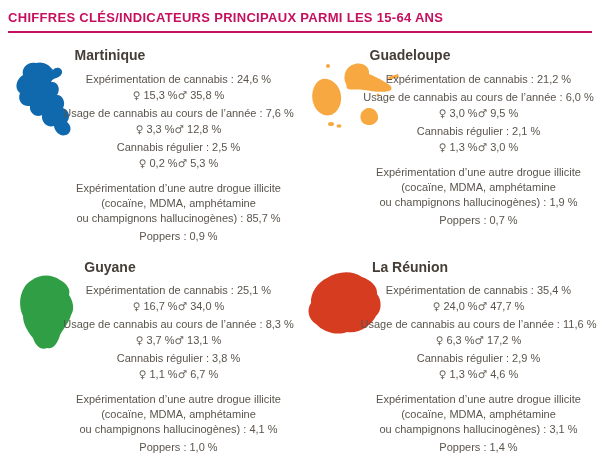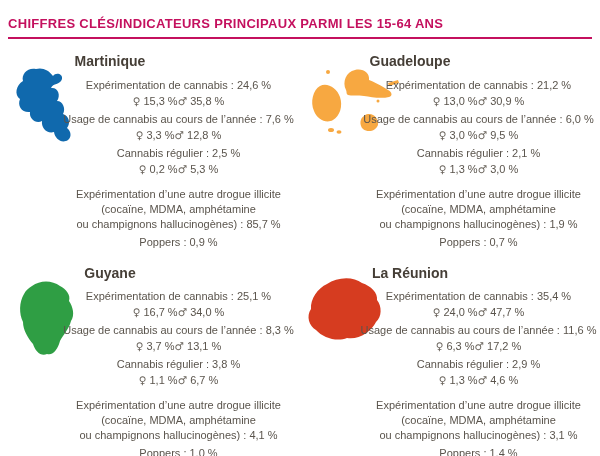--- a/index.html
+++ b/index.html
@@ -1,21 +1,21 @@
 <!DOCTYPE html>
 <html><head>
 <meta charset="utf-8">
 <style>
   html,body { margin:0; padding:0; background:#ffffff; }
   .page {
     position:relative; width:600px; height:456px; background:#ffffff;
     font-family:"Liberation Sans","DejaVu Sans",sans-serif; overflow:hidden;
   }
   
-  .header { margin:0 8px; padding-top:16px; }
+  .header { margin:0 8px; padding-top:10px; }
   .header h1 {
     margin:0; font-size:13px; font-weight:bold; letter-spacing:0.3px;
     color:#c4105e; line-height:16px;
   }
   .header .rule { height:0; border-bottom:2px solid #c4105e; margin-top:5px; }
   
   .grid { display:grid; grid-template-columns:300px 300px; margin-top:11px; }
   .cell { position:relative; width:300px; }
   .row1 { height:205px; }
   .row2 { height:211px; }
@@ -102,24 +102,20 @@
           <ellipse cx="23" cy="64" rx="3" ry="2"></ellipse>
           <ellipse cx="31" cy="66" rx="2.5" ry="1.8"></ellipse>
           <circle cx="20" cy="6" r="2"></circle>
           <circle cx="70" cy="35" r="1.5"></circle>
         </g>
       </svg>
       <h2 class="region-name">Guadeloupe</h2>
       <div class="stats">
         <div class="group">
           <p class="line">Expérimentation de cannabis : 21,2 %</p>
-          <p class="line gender">
-            <span><span class="sym">♀</span> <span>13,0 %</span></span>
-            <span><span class="sym">♂</span> <span>30,9 %</span></span>
-          </p>
         </div>
         <div class="group">
           <p class="line">Usage de cannabis au cours de l’année : 6,0 %</p>
           <p class="line gender">
             <span><span class="sym">♀</span> <span>3,0 %</span></span>
             <span><span class="sym">♂</span> <span>9,5 %</span></span>
           </p>
         </div>
         <div class="group">
           <p class="line">Cannabis régulier : 2,1 %</p>

